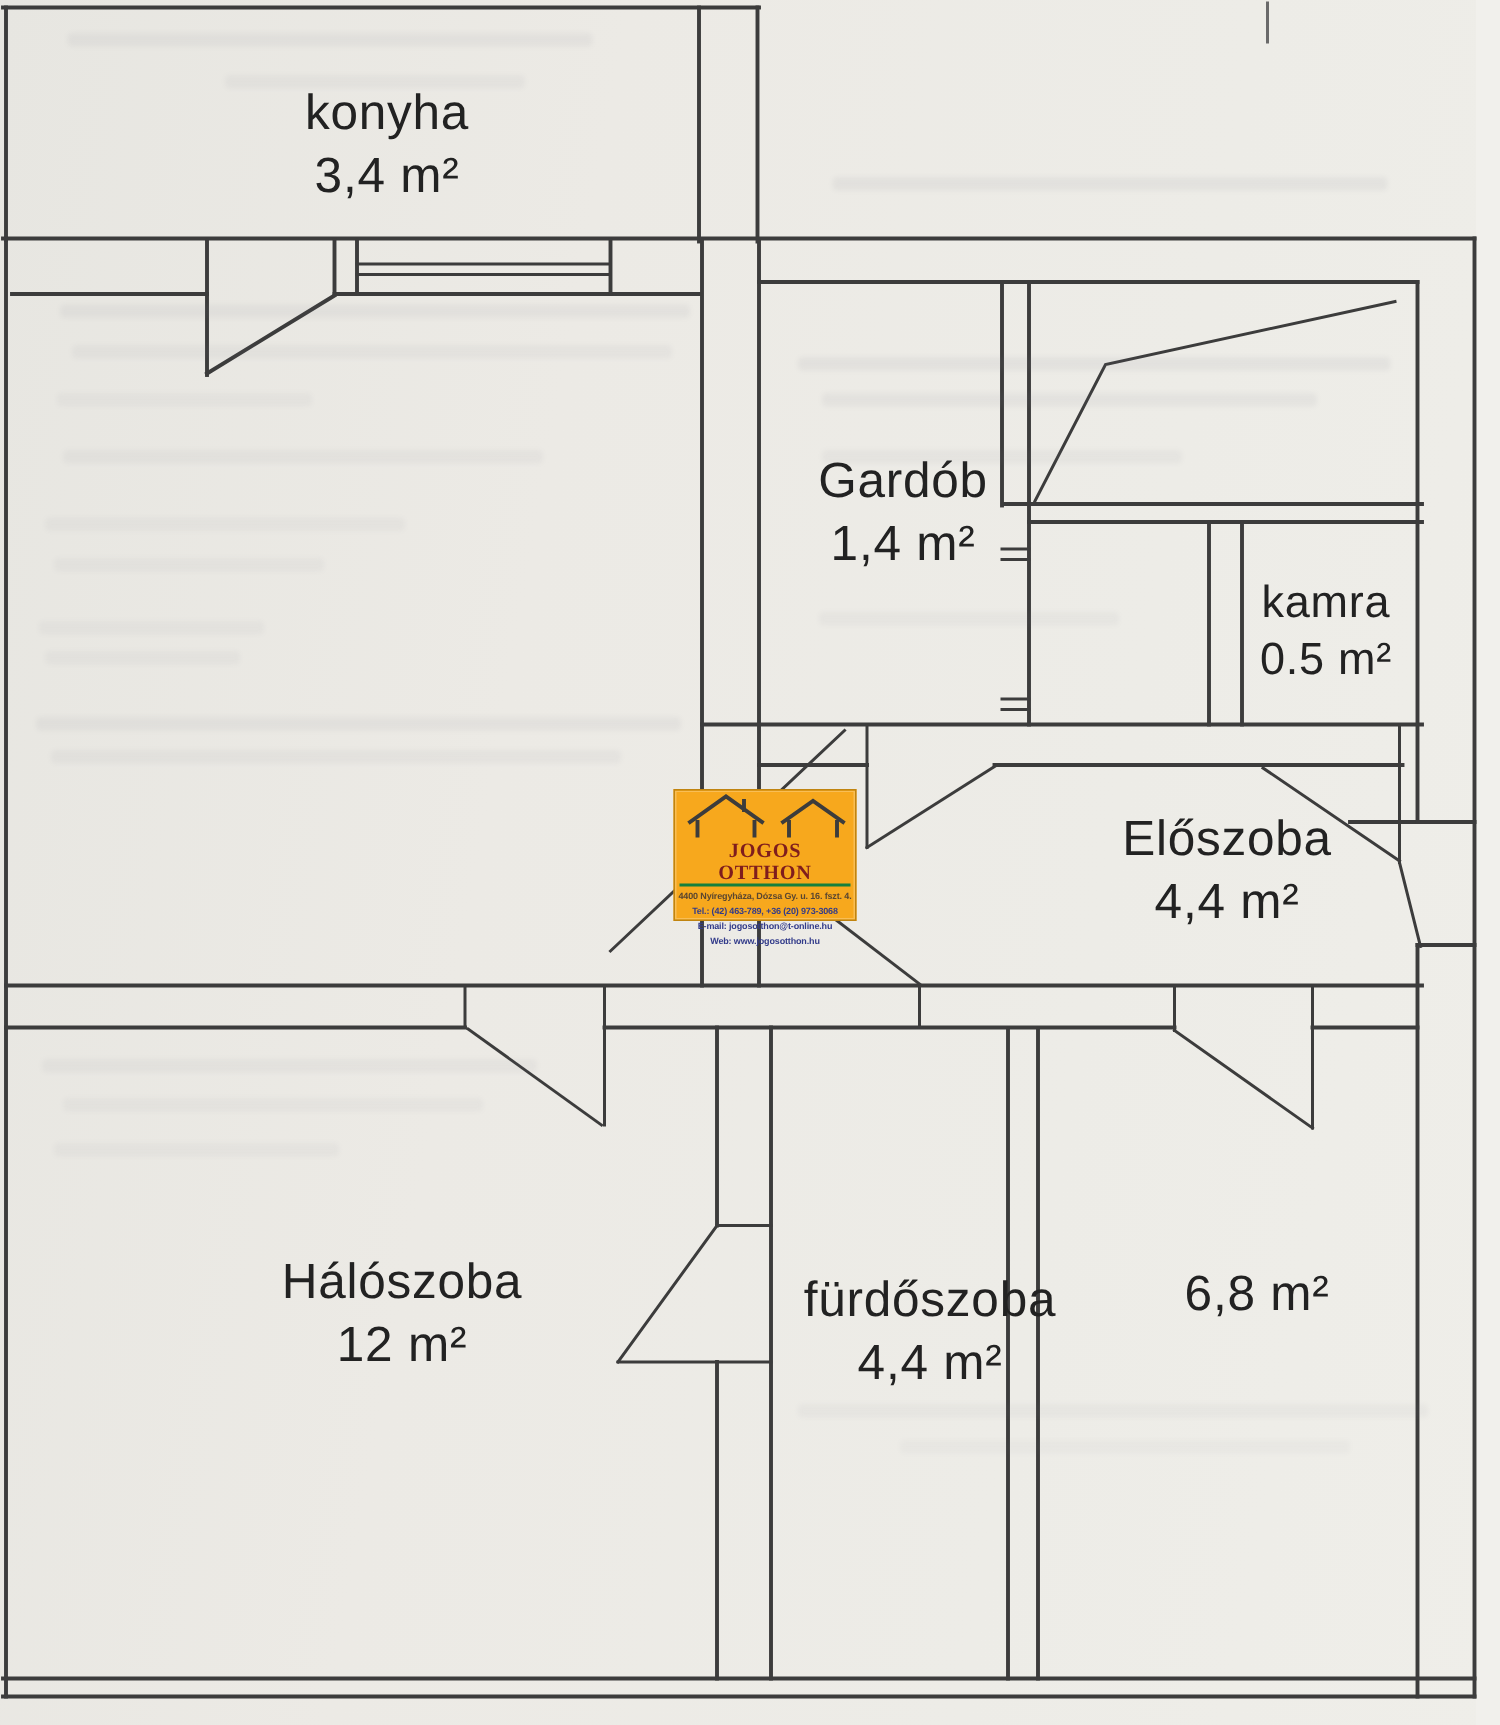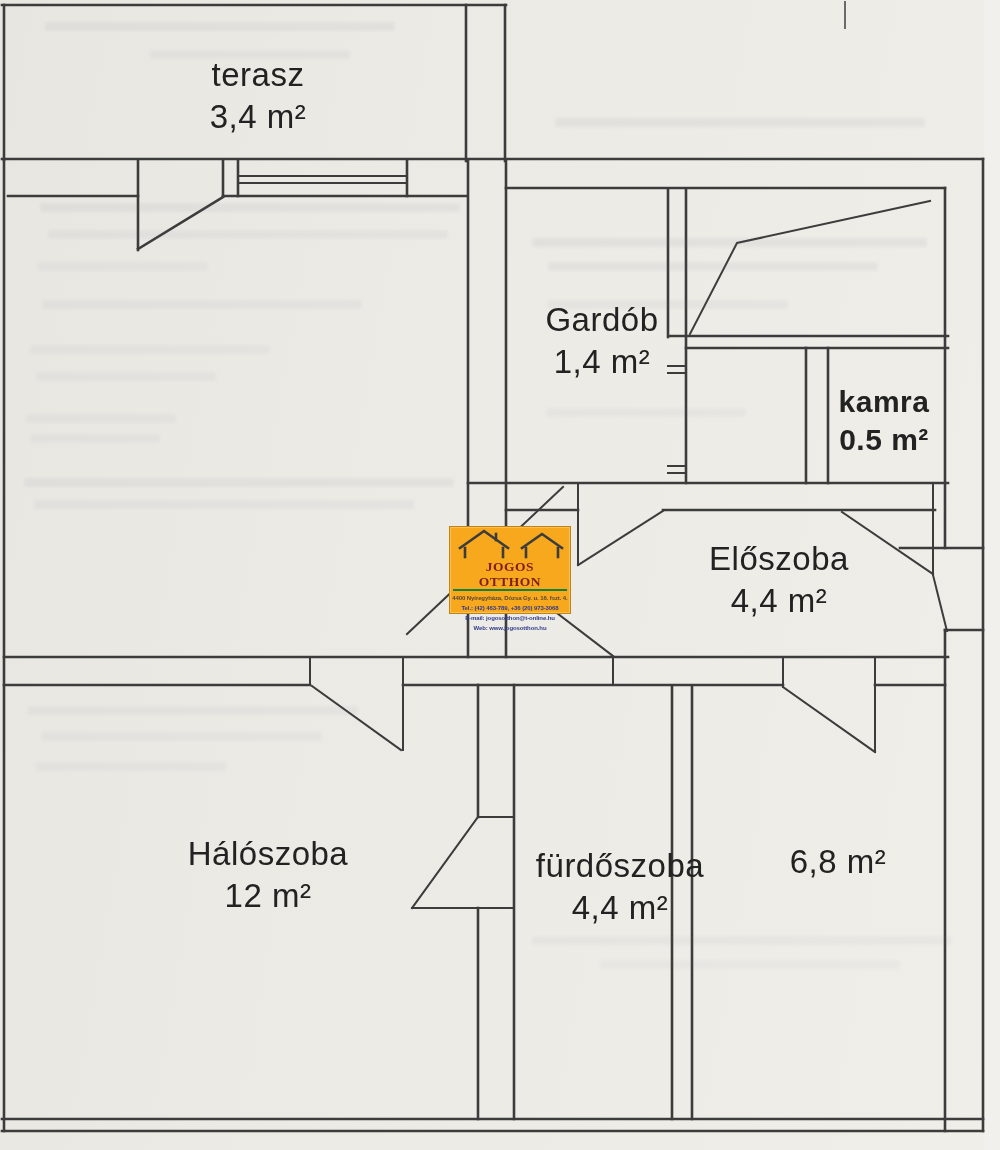--- a/index.html
+++ b/index.html
@@ -13,22 +13,22 @@
   path{fill:none;stroke:#3c3c3c;stroke-width:2.6;stroke-linecap:square;}
   path.thin{stroke-width:2;}
   path.faint{stroke:#6a6a6a;stroke-width:2;}
   .room-label{position:absolute;width:220px;text-align:center;color:#222;line-height:1.18;}
   .room-label .nm{display:block;font-size:33px;letter-spacing:.5px;}
   .room-label .ar{display:block;font-size:33px;margin-top:3px;letter-spacing:.5px;}
   .lbl-small .nm,.lbl-small .ar{font-size:30px;}
   .lbl-terasz{left:148px;top:56px;}
   .lbl-nappali{left:166px;top:386px;}
   .lbl-gardob{left:492px;top:301px;}
-  .lbl-kamra{left:774px;top:384px;font-weight:bold;}
-  .lbl-eloszoba{left:669px;top:540px;}
+  .lbl-kamra{left:774px;top:384px;}
+  .lbl-eloszoba{left:708px;top:540px;}
   .lbl-haloszoba{left:158px;top:835px;}
   .lbl-furdoszoba{left:510px;top:847px;}
   .lbl-konyha{left:728px;top:840px;}
   .ghost{position:absolute;height:9px;background:#70707e;filter:blur(1.6px);border-radius:3px;}
   
   .logo{
     position:absolute;left:449px;top:526px;width:122px;height:88px;
     border:1px solid #c08410;box-sizing:border-box;
     box-shadow:0 0 0 1px rgba(255,255,255,.25) inset;
   }
@@ -143,21 +143,21 @@
       <path d="M672 687 V1119"></path>
       <path d="M692 687 V1119"></path>
     </g>
 
     <g>
       <path class="faint" d="M845 2 V28"></path>
     </g>
   </svg>
 
   <div class="room-label lbl-terasz">
-    <span class="nm">terasz</span>
+    <span class="nm">konyha</span>
     <span class="ar">3,4 m²</span>
   </div>
   <div class="room-label lbl-gardob">
     <span class="nm">Gardób</span>
     <span class="ar">1,4 m²</span>
   </div>
   <div class="room-label lbl-kamra lbl-small">
     <span class="nm">kamra</span>
     <span class="ar">0.5 m²</span>
   </div>

